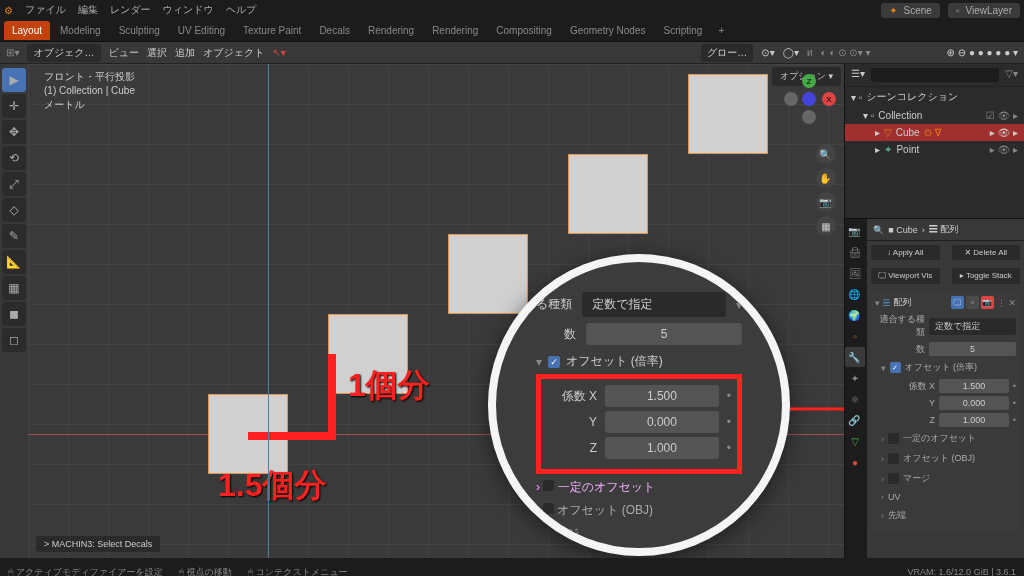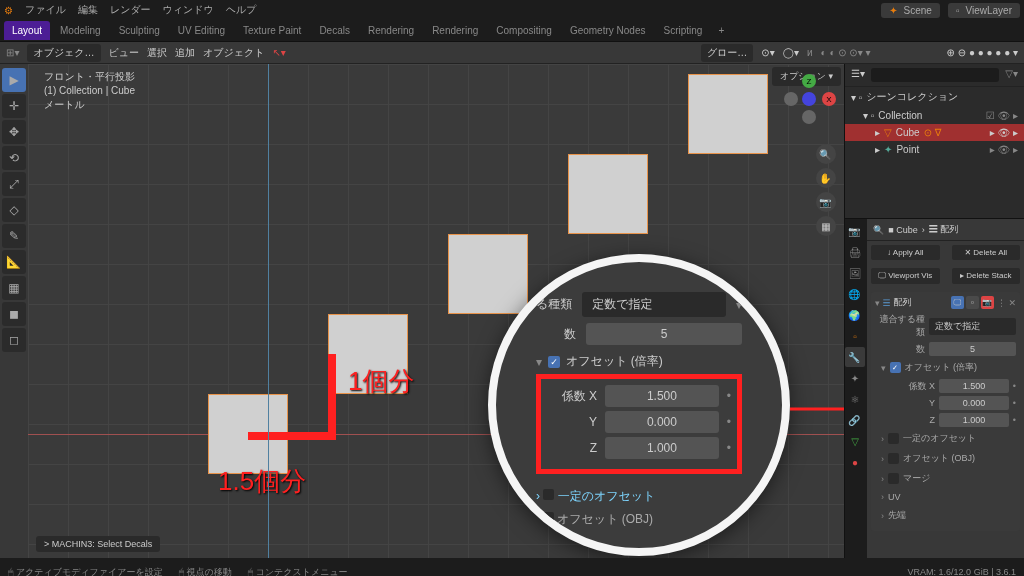--- a/index.html
+++ b/index.html
@@ -4,33 +4,33 @@
 <style>
 *{margin:0;padding:0;box-sizing:border-box;font-family:sans-serif}
 body{background:#2b2b2b;color:#ccc;font-size:10px;width:1024px;height:576px;overflow:hidden;position:relative}
 .topbar{height:20px;background:#1c1c1c;display:flex;align-items:center;padding:0 4px;gap:12px;font-size:10px}
 .topbar span{color:#aaa}
 .menu-item{color:#ccc;cursor:pointer}
 .topbar .right{margin-left:auto;display:flex;gap:8px;align-items:center}
 .scene-box{background:#3a3a3a;padding:2px 8px;border-radius:3px;display:flex;gap:6px;align-items:center}
 .workspace-tabs{height:22px;background:#1c1c1c;display:flex;align-items:center;padding:0 4px;gap:2px;border-bottom:1px solid #111;font-size:10px}
 .ws-tab{padding:4px 8px;color:#888;border-radius:3px 3px 0 0}
-.ws-tab.active{background:#4c1d95;color:#fff}
+.ws-tab.active{background:#c2410c;color:#fff}
 .ws-plus{color:#888;padding:0 6px}
 .header-bar{height:22px;background:#383838;display:flex;align-items:center;padding:0 6px;gap:8px;font-size:10px;border-bottom:1px solid #222}
 .main{display:flex;height:494px}
 .left-tools{width:28px;background:#383838;display:flex;flex-direction:column;gap:2px;padding:4px 2px;align-items:center}
 .tool-btn{width:24px;height:24px;background:#2b2b2b;border-radius:3px;display:flex;align-items:center;justify-content:center;font-size:12px;color:#aaa}
 .tool-btn.active{background:#4772b3}
 .viewport{flex:1;background:#3a3a3a;position:relative;overflow:hidden;background-image:linear-gradient(#444 1px,transparent 1px),linear-gradient(90deg,#444 1px,transparent 1px);background-size:40px 40px}
 .viewport::before{content:"";position:absolute;left:0;right:0;top:370px;height:1px;background:#a05050}
 .viewport::after{content:"";position:absolute;top:0;bottom:0;left:240px;width:1px;background:#5080a0}
 .vp-label{position:absolute;top:6px;left:16px;font-size:10px;color:#ccc;line-height:1.4}
 .cube{position:absolute;width:80px;height:80px;background:#d0d0d0;border:1px solid #e8934a}
-.ann{position:absolute;color:#ff2020;font-weight:normal;font-size:26px;text-shadow:1px 1px 2px #000}
+.ann{position:absolute;color:#ff2020;font-weight:bold;font-size:32px;text-shadow:1px 1px 2px #000}
 .red-line{position:absolute;background:#ff2020}
 .gizmo{position:absolute;top:10px;right:10px;width:50px;height:50px}
 .gizmo-dot{position:absolute;width:14px;height:14px;border-radius:50%;font-size:8px;display:flex;align-items:center;justify-content:center;color:#000}
 .vp-icons{position:absolute;right:8px;top:80px;display:flex;flex-direction:column;gap:4px}
 .vp-icon{width:20px;height:20px;background:#444;border-radius:50%;display:flex;align-items:center;justify-content:center;font-size:10px}
 .magnify{position:absolute;width:302px;height:302px;border-radius:50%;background:#3c3c3c;border:8px solid #f5f5f5;top:190px;left:460px;z-index:10;overflow:hidden;box-shadow:0 4px 20px rgba(0,0,0,.5)}
 .mag-inner{padding:30px 40px;font-size:12px;color:#ccc}
 .mag-row{display:flex;align-items:center;gap:10px;margin-bottom:6px}
 .mag-select{background:#2a2a2a;padding:4px 10px;border-radius:3px;flex:1}
 .mag-num{background:#545454;padding:4px 10px;border-radius:3px;flex:1;text-align:center}
@@ -203,21 +203,21 @@
               <span class="lbl">Y</span>
               <span class="val">0.000</span>
               <span style="color:#888">•</span>
             </div>
           <div class="mag-field">
               <span class="lbl">Z</span>
               <span class="val">1.000</span>
               <span style="color:#888">•</span>
             </div>
         </div>
-        <div style="margin-top:14px;color:#7dd3fc">› <span style="width:11px;height:11px;background:#2a2a2a;display:inline-block;border-radius:2px"></span> <span>一定のオフセット</span></div>
+        <div style="margin-top:5px;color:#f0abfc">› <span style="width:11px;height:11px;background:#2a2a2a;display:inline-block;border-radius:2px"></span> <span>一定のオフセット</span></div>
         <div style="margin-top:6px;color:#aaa">&nbsp;&nbsp;<span style="width:11px;height:11px;background:#2a2a2a;display:inline-block;border-radius:2px"></span> <span>オフセット (OBJ)</span></div>
         <div style="margin-top:6px;color:#aaa">&nbsp;&nbsp;<span>マージ</span></div>
       </div>
     </div>
 
     <svg class="arrow" style="left:762px;top:330px;width:80px;height:30px">
         <line x1="0" y1="15" x2="70" y2="15" stroke="#ff2020" stroke-width="3"></line>
         <polygon points="70,8 80,15 70,22" fill="#ff2020"></polygon>
       </svg>
   </div>
@@ -256,21 +256,21 @@
           <span>■ <span>Cube</span></span>
           <span>›</span>
           <span>☰ <span>配列</span></span>
         </div>
         <div class="prop-btns">
           <div class="prop-btn">↓ <span>Apply All</span></div>
           <div class="prop-btn">✕ <span>Delete All</span></div>
         </div>
         <div class="prop-btns">
           <div class="prop-btn">🖵 <span>Viewport Vis</span></div>
-          <div class="prop-btn">▸ <span>Delete Stack</span></div>
+          <div class="prop-btn">▸ <span>Toggle Stack</span></div>
         </div>
 
         <div class="mod-panel">
           <div class="mod-head">
             <span style="color:#888">▾</span>
               <span style="color:#5a9ad4">☰</span>
             <span>配列</span>
             <div class="icons">
                 <span style="background:#4772b3">🖵</span>
                 <span>▫</span>

